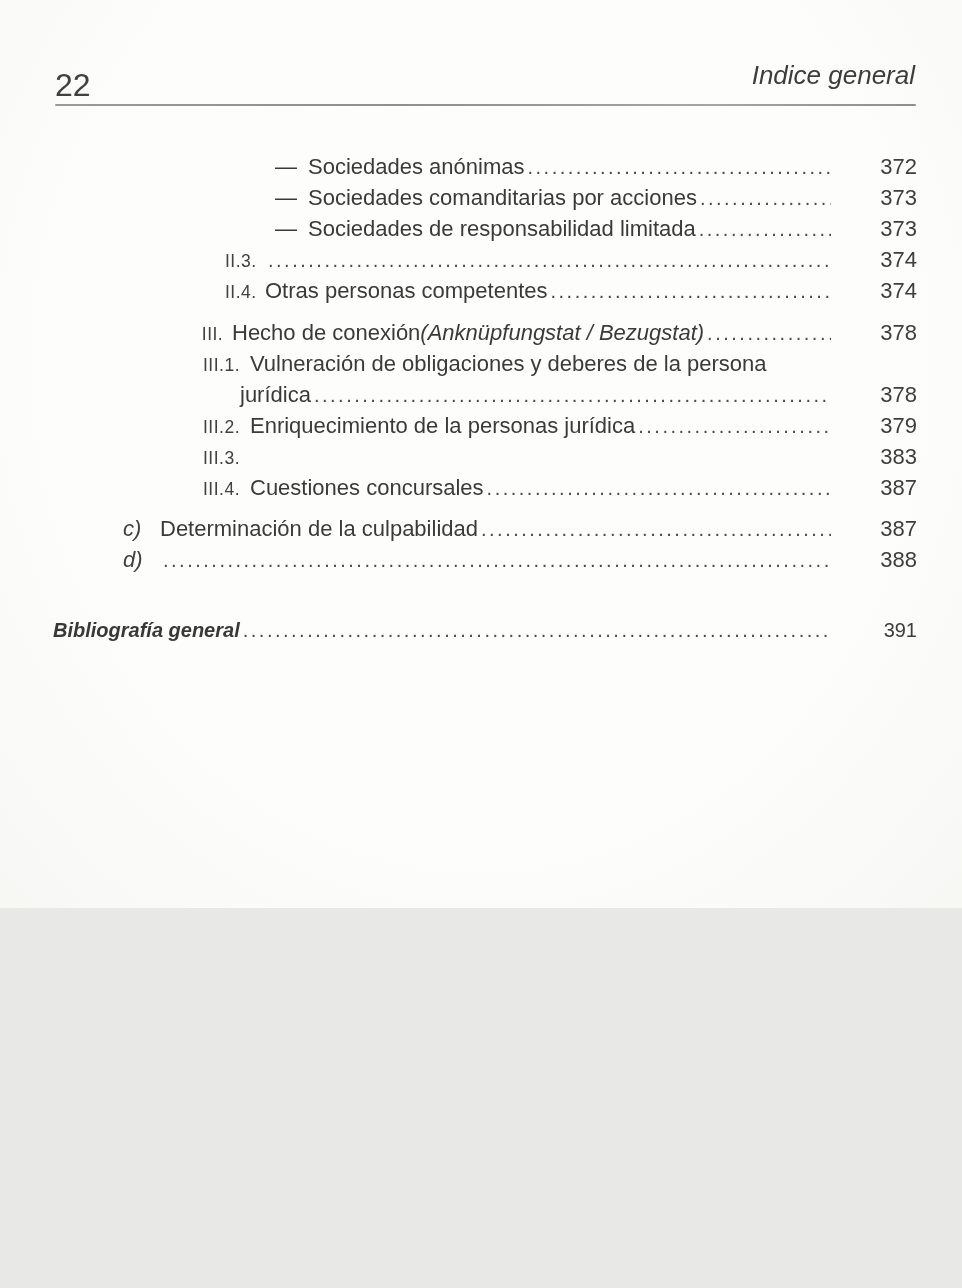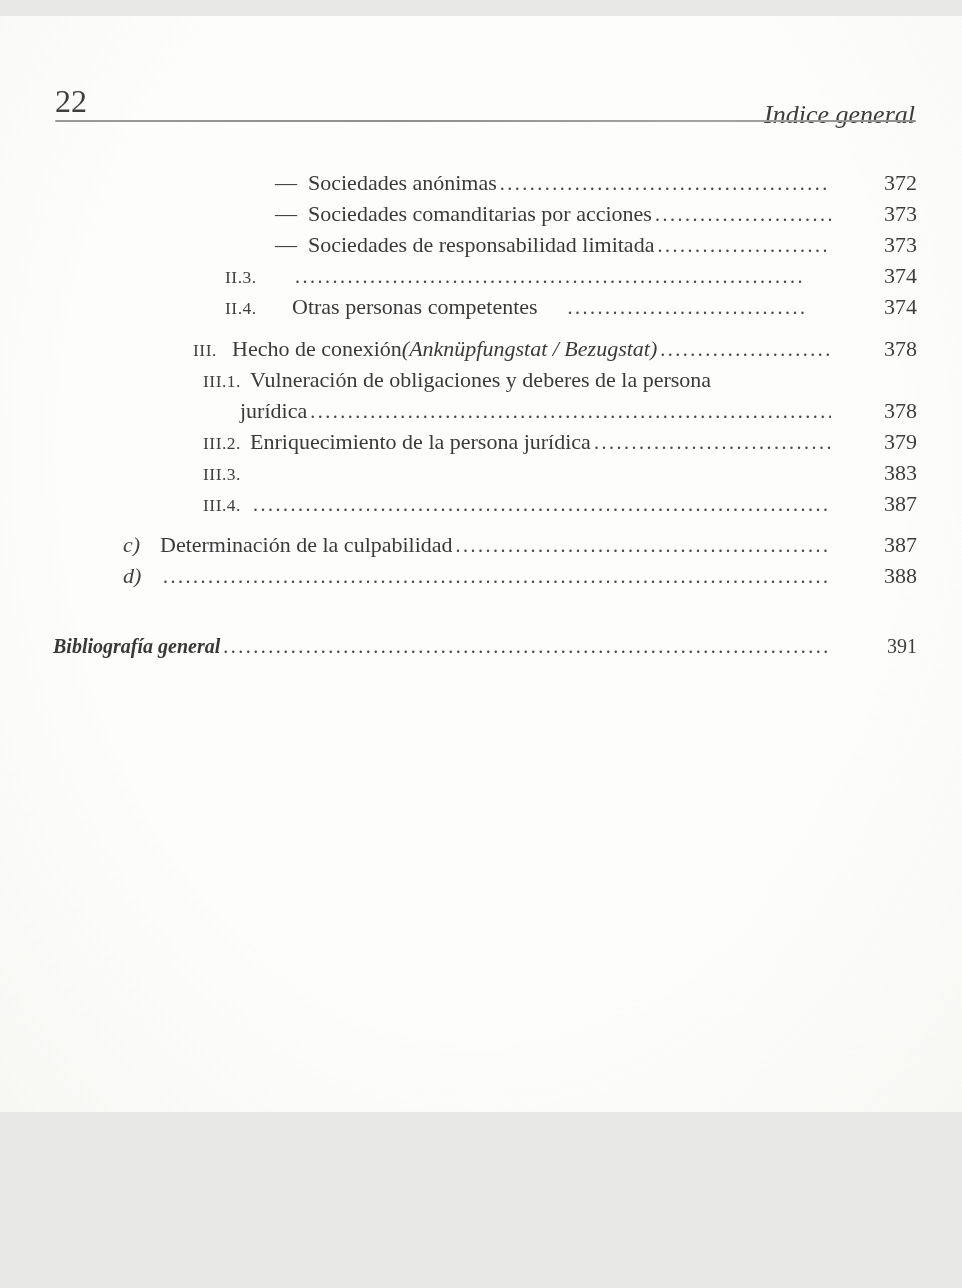--- a/index.html
+++ b/index.html
@@ -1,33 +1,33 @@
 <!DOCTYPE html>
 <html><head>
 <meta charset="utf-8">
 <style>
   html,body { margin:0; padding:0; background:#e8e8e6; }
   .page {
     position:relative;
-    width:962px; height:1096px;
-    margin:16px auto;
+    width:962px; height:908px;
+    margin:0 auto;
     background:#fcfcfa;
     background-image: radial-gradient(ellipse at 50% 40%, #fdfdfc 60%, #f7f7f4 100%);
     color:#3a3a3a;
-    font-family:Liberation Serif, serif;
+    font-family:Liberation Sans, sans-serif;
     overflow:hidden;
   }
 
   
   .folio {
     position:absolute; left:55px; top:68px;
     font-size:32px; line-height:34px; color:#404040;
   }
   .running-title {
-    position:absolute; right:47px; top:84px;
+    position:absolute; right:47px; top:60px;
     font-size:26px; line-height:30px; font-style:italic; color:#3d3d3d;
   }
   .header-rule {
     position:absolute; left:55px; right:46px; top:104px;
     height:2px;
     background:linear-gradient(90deg,#9a9a96,#8f8f8b 40%,#a4a4a0 75%,#8f8f8b);
     border-radius:1px;
   }
 
   
@@ -43,26 +43,26 @@
   .entry-text { flex:none; }
   .italic { font-style:italic; }
 
   .marker { flex:none; margin-right:11px; }
 
   .sc-label {
     flex:none; display:inline-block;
     font-size:17.5px; letter-spacing:0.5px; color:#414141;
   }
   .lbl-ii   { width:40px; }
-  .lbl-iii0 { width:39px; }
+  .lbl-iii0 { width:39px;text-align:center; }
   .lbl-iiix { width:47px; }
   .lbl-cd   { width:37px; font-size:22px; font-style:italic; letter-spacing:0; }
 
   .indent-dash { padding-left:222px; }
-  .indent-ii   { padding-left:172px;gap:27px; }
+  .indent-ii   { padding-left:172px; }
   .indent-iii0 { padding-left:140px; }
   .indent-iiix { padding-left:150px; }
   .indent-cont { padding-left:187px;justify-content:space-between; }
   .indent-cd   { padding-left:70px;  }
 
   .dots { flex:1 1 auto; overflow:hidden; white-space:nowrap; margin:0 6px 0 3px; }
   .dots::after {
     content:"......................................................................................................................................................................";
     font-size:20px; letter-spacing:2.5px; color:#4a4a4a;
   }
@@ -138,33 +138,34 @@
     </div>
 
     <div class="toc-row indent-cont">
       <span class="entry-text">jurídica</span>
       <span class="dots"></span>
       <span class="pagenum">378</span>
     </div>
 
     <div class="toc-row indent-iiix">
       <span class="sc-label lbl-iiix">III.2.</span>
-      <span class="entry-text">Enriquecimiento de la persona jurídica</span>
+      <span class="entry-text">Enriquecimiento de la personas jurídica</span>
       <span class="dots"></span>
       <span class="pagenum">379</span>
     </div>
 
     <div class="toc-row indent-iiix nodots">
       <span class="sc-label lbl-iiix">III.3.</span>
       <span class="dots"></span>
       <span class="pagenum">383</span>
     </div>
 
     <div class="toc-row indent-iiix">
       <span class="sc-label lbl-iiix">III.4.</span>
+      <span class="entry-text">Cuestiones concursales</span>
       <span class="dots"></span>
       <span class="pagenum">387</span>
     </div>
 
     <div class="toc-row indent-cd gap-block">
       <span class="sc-label lbl-cd">c)</span>
       <span class="entry-text">Determinación de la culpabilidad</span>
       <span class="dots"></span>
       <span class="pagenum">387</span>
     </div>

